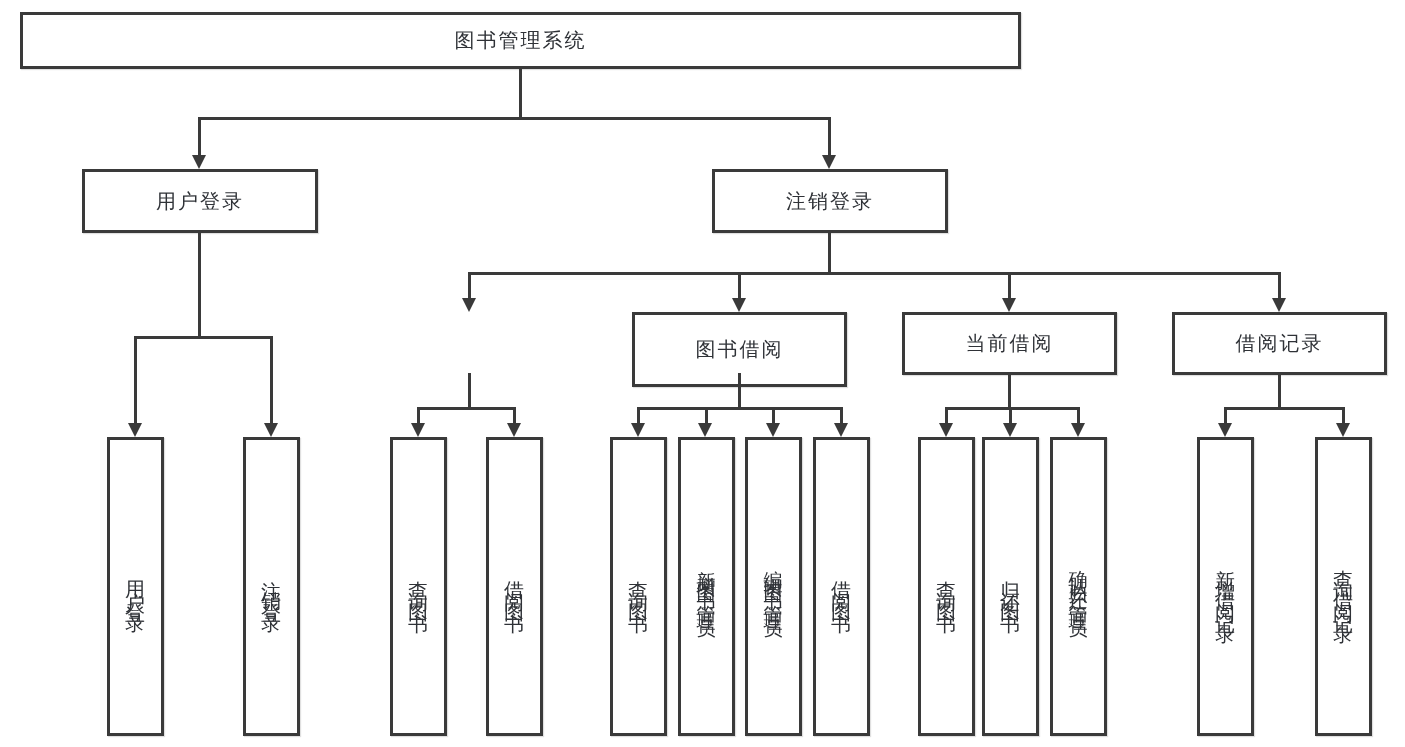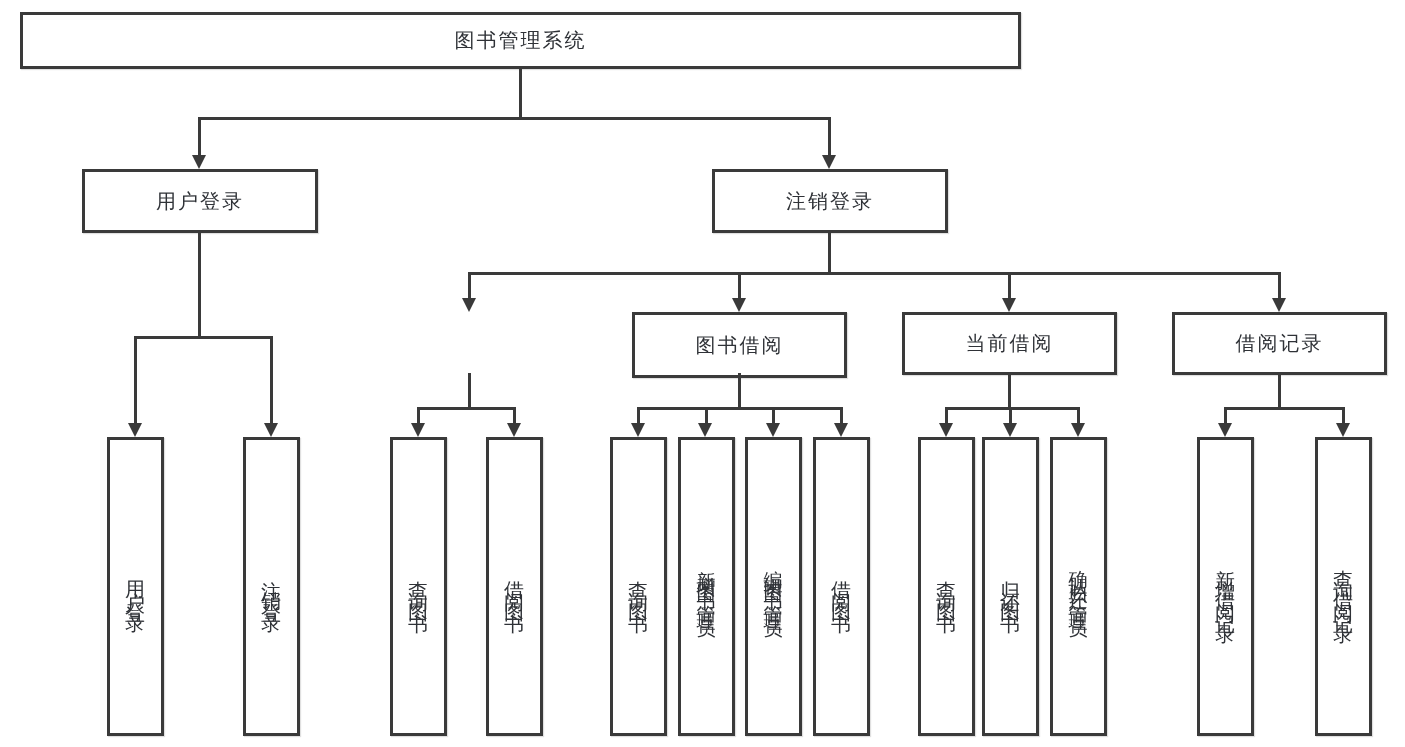--- a/index.html
+++ b/index.html
@@ -75,21 +75,21 @@
   <div class="line hl" style="left:468px;top:272px;width:813px;"></div>
   <div class="line vl" style="left:468px;top:272px;height:29px;"></div>
   <div class="line vl" style="left:738px;top:272px;height:29px;"></div>
   <div class="line vl" style="left:1008px;top:272px;height:29px;"></div>
   <div class="line vl" style="left:1278px;top:272px;height:29px;"></div>
   <div class="arrow" style="left:462px;top:298px;"></div>
   <div class="arrow" style="left:732px;top:298px;"></div>
   <div class="arrow" style="left:1002px;top:298px;"></div>
   <div class="arrow" style="left:1272px;top:298px;"></div>
 
-  <div class="box hbox" style="left:632px;top:312px;width:215px;height:66px;">
+  <div class="box hbox" style="left:632px;top:312px;width:215px;height:75px;">
     <span>图书借阅</span>
   </div>
   <div class="box hbox" style="left:1172px;top:312px;width:215px;height:63px;">
     <span>借阅记录</span>
   </div>
   <div class="box hbox" style="left:902px;top:312px;width:215px;height:63px;">
     <span>当前借阅</span>
   </div>
 
   <div class="line vl" style="left:468px;top:373px;height:37px;"></div>

